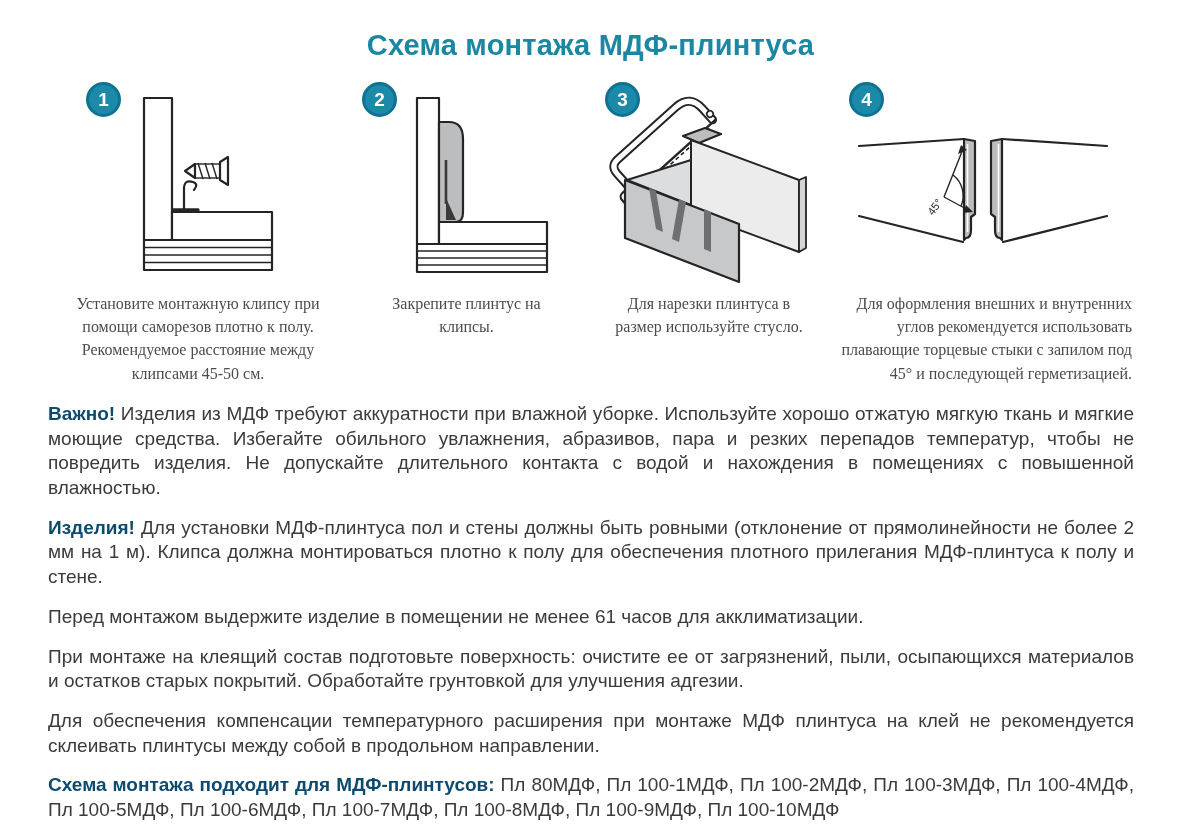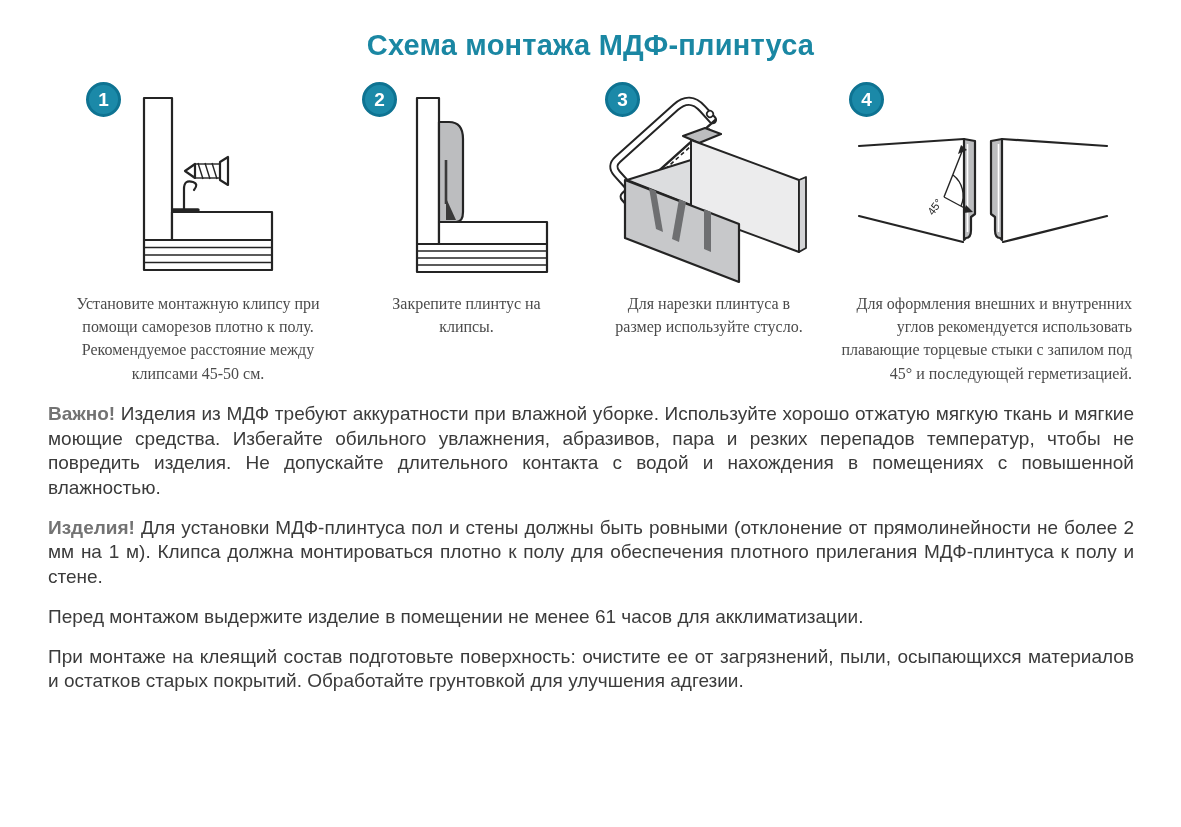--- a/index.html
+++ b/index.html
@@ -43,21 +43,21 @@
   .step:nth-child(2) .caption{width:190px;}
   .step:nth-child(3) .caption{width:205px;}
   .step:nth-child(4) .caption{width:298px;text-align:right;}
   .body-text{
     position:absolute;top:402px;left:48px;width:1086px;
   }
   .body-text p{
     margin:0 0 15px 0;font-size:19px;line-height:1.3;
     text-align:justify;color:#3b3b3b;
   }
-  .body-text p b{font-weight:700;color:#737373;}
+  .body-text p b{font-weight:700;color:#0c4a6e;}
   
   .ln{fill:none;stroke:#242424;stroke-width:2.2;stroke-linejoin:round;stroke-linecap:round;}
   .fw{fill:#ffffff;stroke:#242424;stroke-width:2.2;stroke-linejoin:round;}
   .fg{fill:#bcbdbf;stroke:#242424;stroke-width:2.2;stroke-linejoin:round;}
   .fl{fill:#ececed;stroke:#242424;stroke-width:2;stroke-linejoin:round;}
   .thin{fill:none;stroke:#242424;stroke-width:1.4;}
 </style>
 </head>
 <body>
 
@@ -190,13 +190,15 @@
     </div>
     <p class="caption">Для оформления внешних и внутренних углов рекомендуется использовать плавающие торцевые стыки с запилом под 45° и последующей герметизацией.</p>
   </div>
 </div>
 
 <div class="body-text">
   <p><b>Важно!</b><span> Изделия из МДФ требуют аккуратности при влажной уборке. Используйте хорошо отжатую мягкую ткань и мягкие моющие средства. Избегайте обильного увлажнения, абразивов, пара и резких перепадов температур, чтобы не повредить изделия. Не допускайте длительного контакта с водой и нахождения в помещениях с повышенной влажностью.</span></p>
   <p><b>Изделия!</b><span> Для установки МДФ-плинтуса пол и стены должны быть ровными (отклонение от прямолинейности не более 2 мм на 1 м). Клипса должна монтироваться плотно к полу для обеспечения плотного прилегания МДФ-плинтуса к полу и стене.</span></p>
   <p><span>Перед монтажом выдержите изделие в помещении не менее 61 часов для акклиматизации.</span></p>
   <p><span>При монтаже на клеящий состав подготовьте поверхность: очистите ее от загрязнений, пыли, осыпающихся материалов и остатков старых покрытий. Обработайте грунтовкой для улучшения адгезии.</span></p>
+  <p><span>Для обеспечения компенсации температурного расширения при монтаже МДФ плинтуса на клей не рекомендуется склеивать плинтусы между собой в продольном направлении.</span></p>
+  <p><b>Схема монтажа подходит для МДФ-плинтусов:</b><span> Пл 80МДФ, Пл 100-1МДФ, Пл 100-2МДФ, Пл 100-3МДФ, Пл 100-4МДФ, Пл 100-5МДФ, Пл 100-6МДФ, Пл 100-7МДФ, Пл 100-8МДФ, Пл 100-9МДФ, Пл 100-10МДФ</span></p>
 </div>
 
 </body></html>

